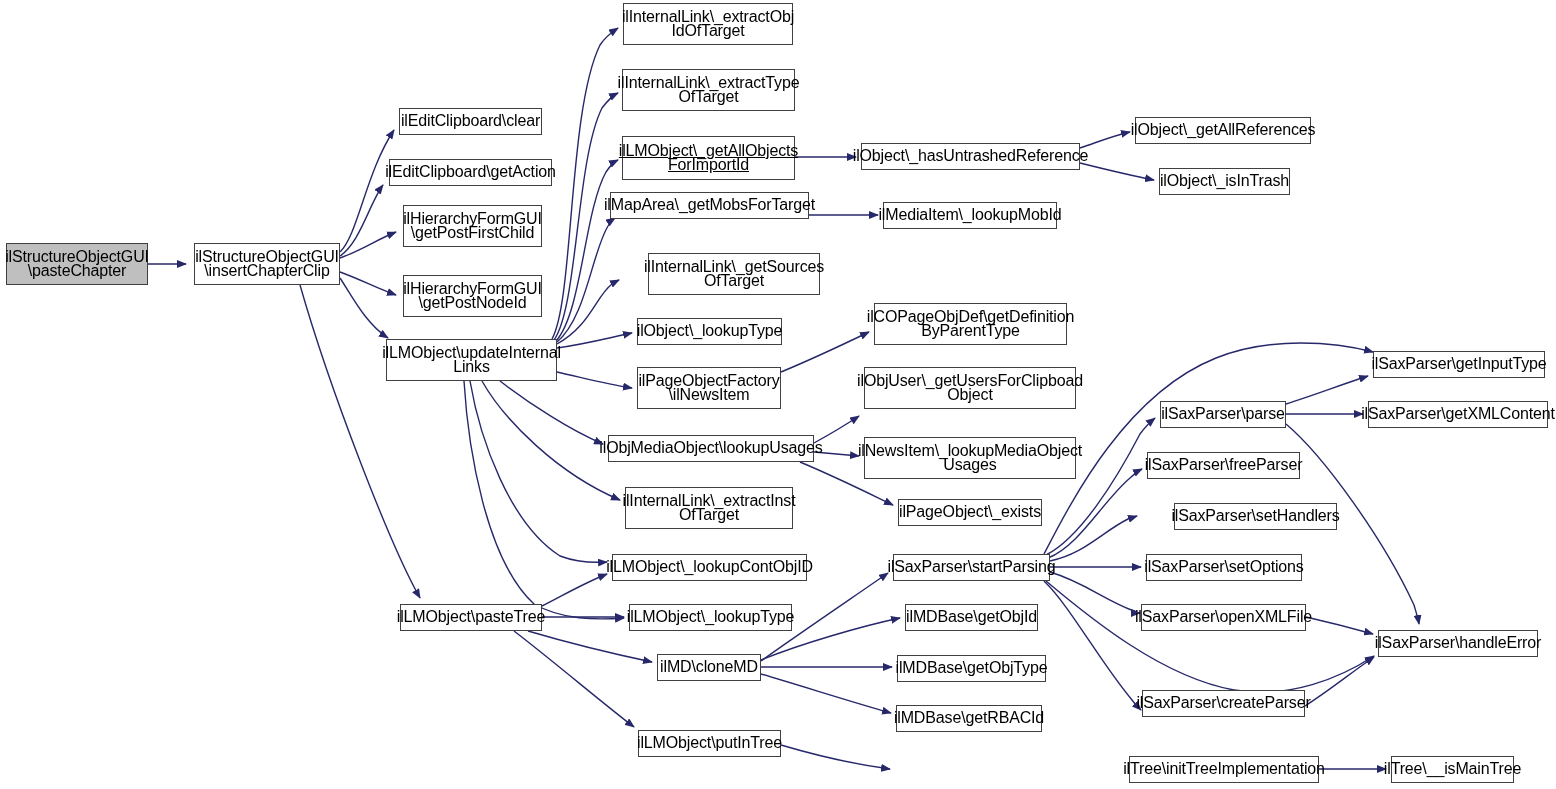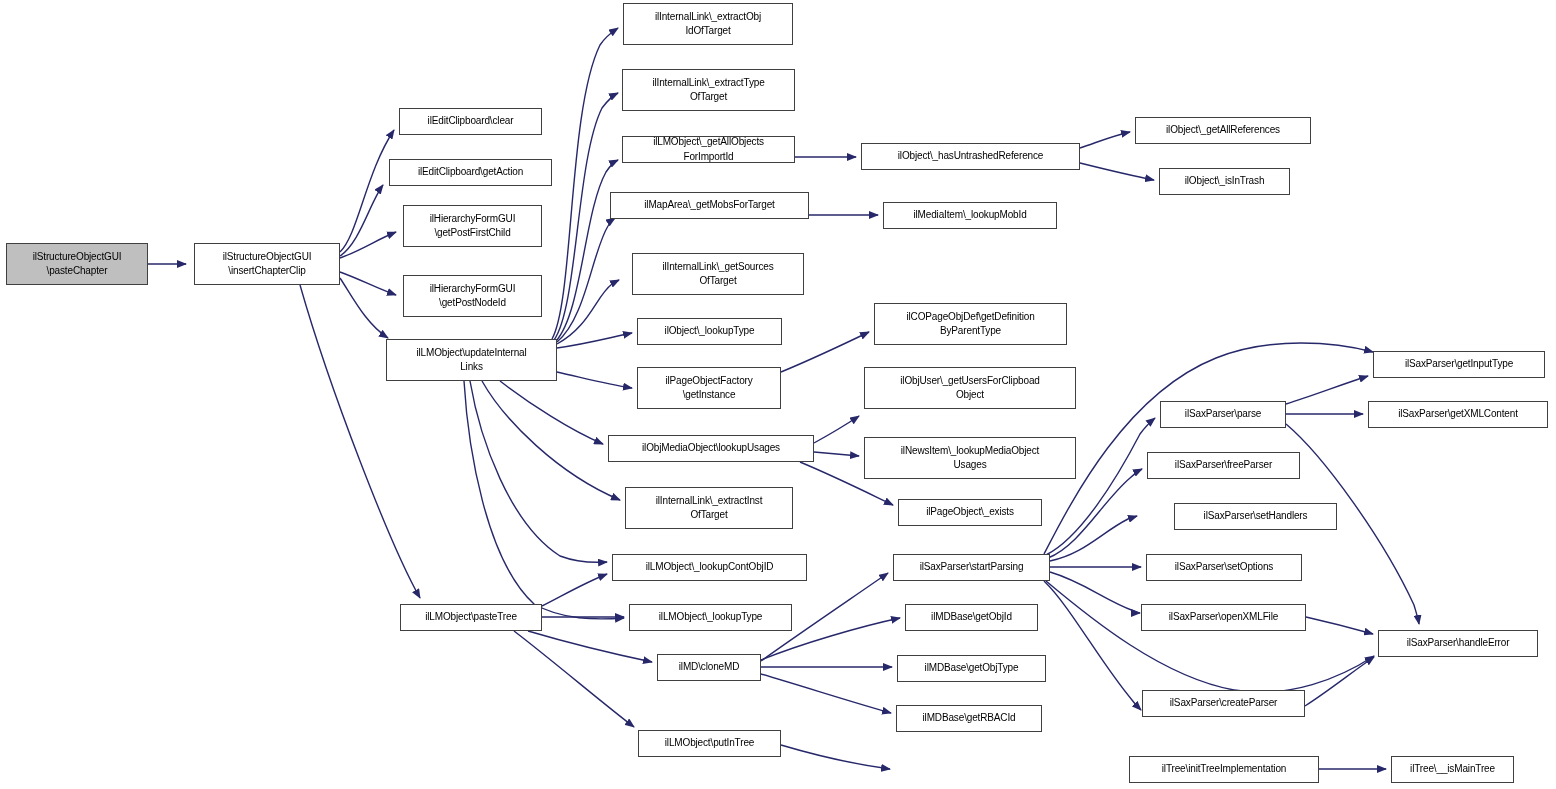--- a/index.html
+++ b/index.html
@@ -22,21 +22,21 @@
     width: 1556px;
     height: 789px;
     pointer-events: none;
   }
   .node {
     position: absolute;
     box-sizing: border-box;
     border: 1px solid #404040;
     background: #ffffff;
     color: #000000;
-    font-size: 10px;
+    font-size: 16px;
     line-height: 14.5px;
     display: flex;
     align-items: center;
     justify-content: center;
     text-align: center;
     white-space: pre-line;
     letter-spacing: -0.15px;
     z-index: 2;
   }
   .node.root {
@@ -115,28 +115,28 @@
       <div class="node" style="left: 403px; top: 205px; width: 139px; height: 42px;">ilHierarchyFormGUI
 \getPostFirstChild</div>
       <div class="node" style="left: 403px; top: 275px; width: 139px; height: 42px;">ilHierarchyFormGUI
 \getPostNodeId</div>
       <div class="node" style="left: 386px; top: 339px; width: 171px; height: 42px;">ilLMObject\updateInternal
 Links</div>
       <div class="node" style="left: 623px; top: 3px; width: 170px; height: 42px;">ilInternalLink\_extractObj
 IdOfTarget</div>
       <div class="node" style="left: 622px; top: 69px; width: 173px; height: 42px;">ilInternalLink\_extractType
 OfTarget</div>
-      <div class="node" style="left: 622px; top: 136px; width: 173px; height: 27px;">ilLMObject\_getAllObjects
+      <div class="node" style="left: 622px; top: 136px; width: 173px; height: 44px; text-decoration: underline;">ilLMObject\_getAllObjects
 ForImportId</div>
       <div class="node" style="left: 610px; top: 192px; width: 199px; height: 27px;">ilMapArea\_getMobsForTarget</div>
-      <div class="node" style="left: 632px; top: 253px; width: 172px; height: 42px;">ilInternalLink\_getSources
+      <div class="node" style="left: 648px; top: 253px; width: 172px; height: 42px;">ilInternalLink\_getSources
 OfTarget</div>
       <div class="node" style="left: 637px; top: 318px; width: 145px; height: 27px;">ilObject\_lookupType</div>
       <div class="node" style="left: 637px; top: 367px; width: 144px; height: 42px;">ilPageObjectFactory
-\getInstance</div>
+\ilNewsItem</div>
       <div class="node" style="left: 608px; top: 435px; width: 206px; height: 27px;">ilObjMediaObject\lookupUsages</div>
       <div class="node" style="left: 625px; top: 487px; width: 168px; height: 42px;">ilInternalLink\_extractInst
 OfTarget</div>
       <div class="node" style="left: 861px; top: 143px; width: 219px; height: 27px;">ilObject\_hasUntrashedReference</div>
       <div class="node" style="left: 883px; top: 202px; width: 174px; height: 27px;">ilMediaItem\_lookupMobId</div>
       <div class="node" style="left: 1135px; top: 117px; width: 176px; height: 27px;">ilObject\_getAllReferences</div>
       <div class="node" style="left: 1159px; top: 168px; width: 131px; height: 27px;">ilObject\_isInTrash</div>
       <div class="node" style="left: 874px; top: 303px; width: 193px; height: 42px;">ilCOPageObjDef\getDefinition
 ByParentType</div>
       <div class="node" style="left: 864px; top: 367px; width: 212px; height: 42px;">ilObjUser\_getUsersForClipboad

